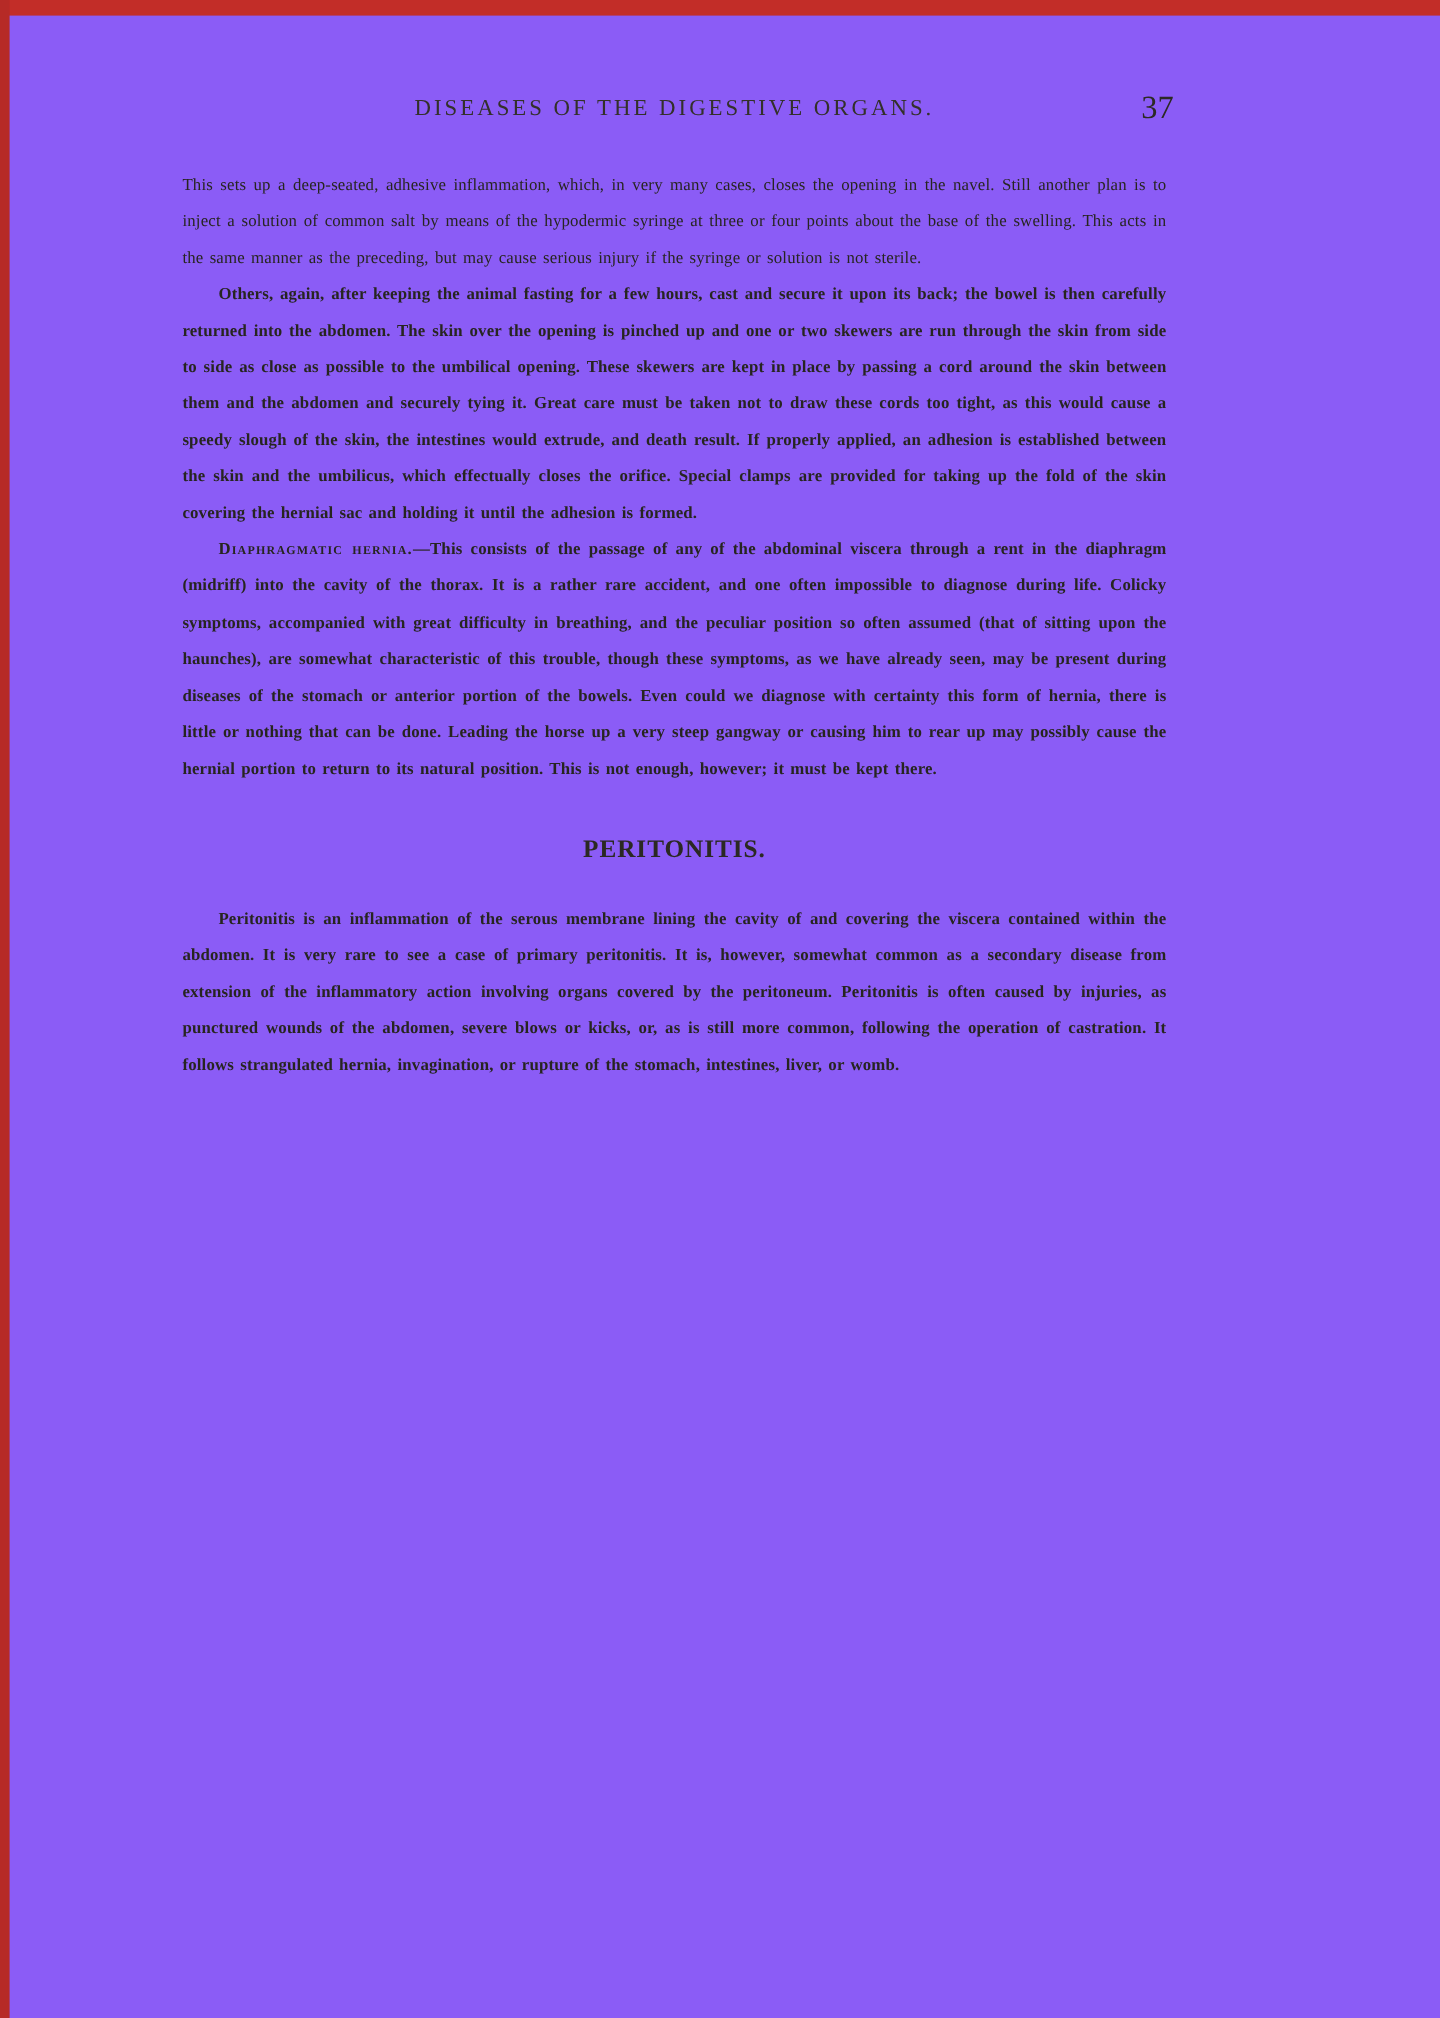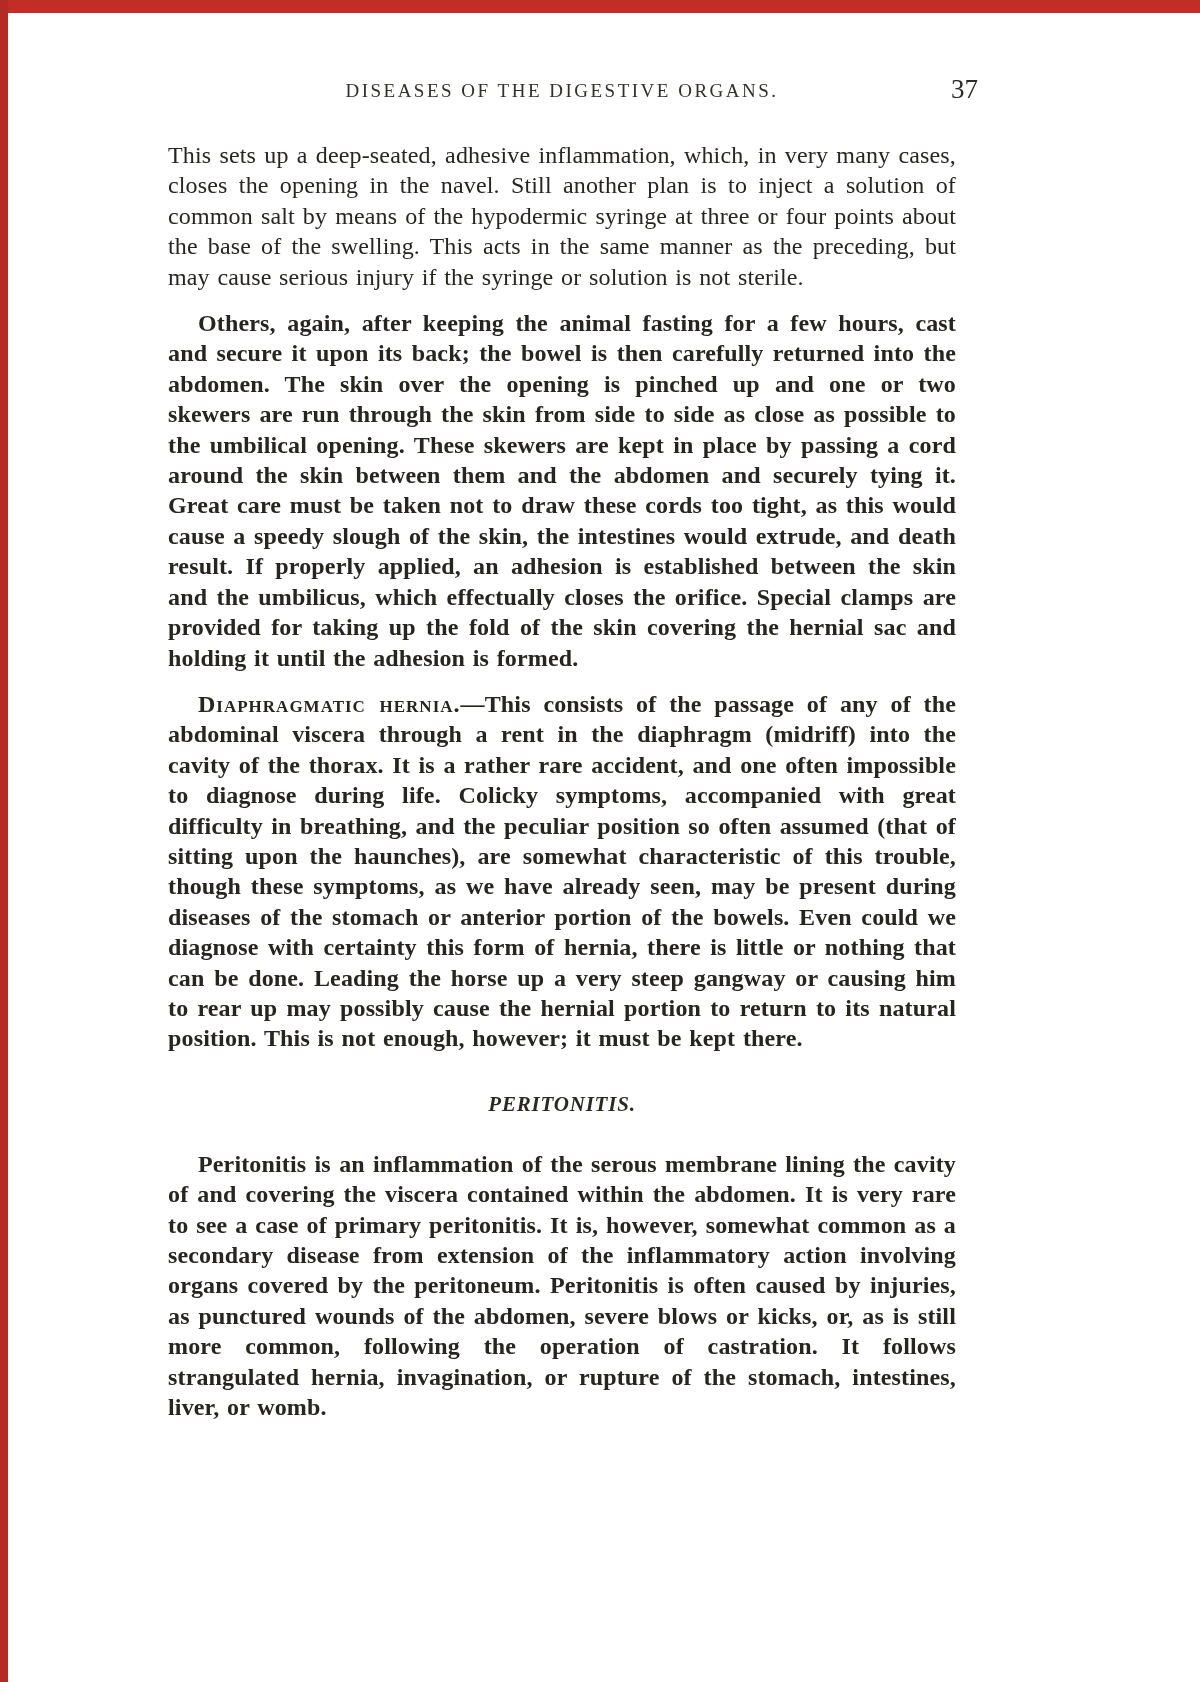--- a/index.html
+++ b/index.html
@@ -6,21 +6,21 @@
     margin: 0;
     padding: 0;
     background: #e8e6e0;
     font-family: "Liberation Serif", "DejaVu Serif", serif;
   }
   .page {
     position: relative;
     width: 1200px;
     height: 1682px;
     margin: 0 auto;
-    background: #ffffff;
+    background: #8b5cf6;
     overflow: hidden;
     color: #272520;
   }
   .edge-top {
     position: absolute;
     top: 0; left: 0;
     width: 100%; height: 13px;
     background: #c22d28;
   }
   .edge-left {
@@ -50,43 +50,42 @@
     color: #33302a;
   }
   .page-number {
     position: absolute;
     right: -6px;
     top: -6px;
     font-size: 27px;
     color: #2c2a24;
   }
   .body-text p.para {
-    margin: 16px;
-    font-size: 24px;
+    margin: 0;
+    font-size: 14px;
     line-height: 30.4px;
     text-align: justify;
     letter-spacing: 0.15px;
     word-spacing: 1.5px;
   }
   .body-text p.para.indent {
     text-indent: 30px;
     font-weight: bold;
   }
   .smallcaps {
     font-variant: small-caps;
     letter-spacing: 1px;
   }
   .section-heading {
     margin: 38px 0 32px 0;
     text-align: center;
     font-size: 21px;
     font-weight: bold;
     letter-spacing: 0.8px;
     color: #2b2923;
-    font-style: italic;
   }
 </style>
 </head>
 <body>
 
 <div class="page">
   <div class="edge-top"></div>
   <div class="edge-left"></div>
 
   <div class="content">

